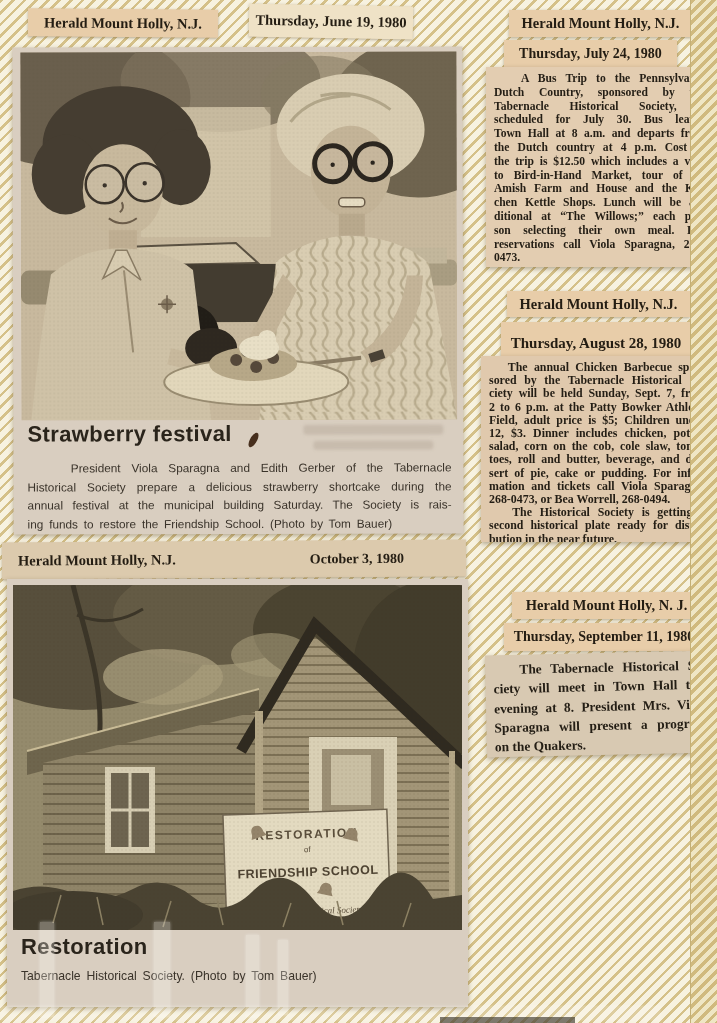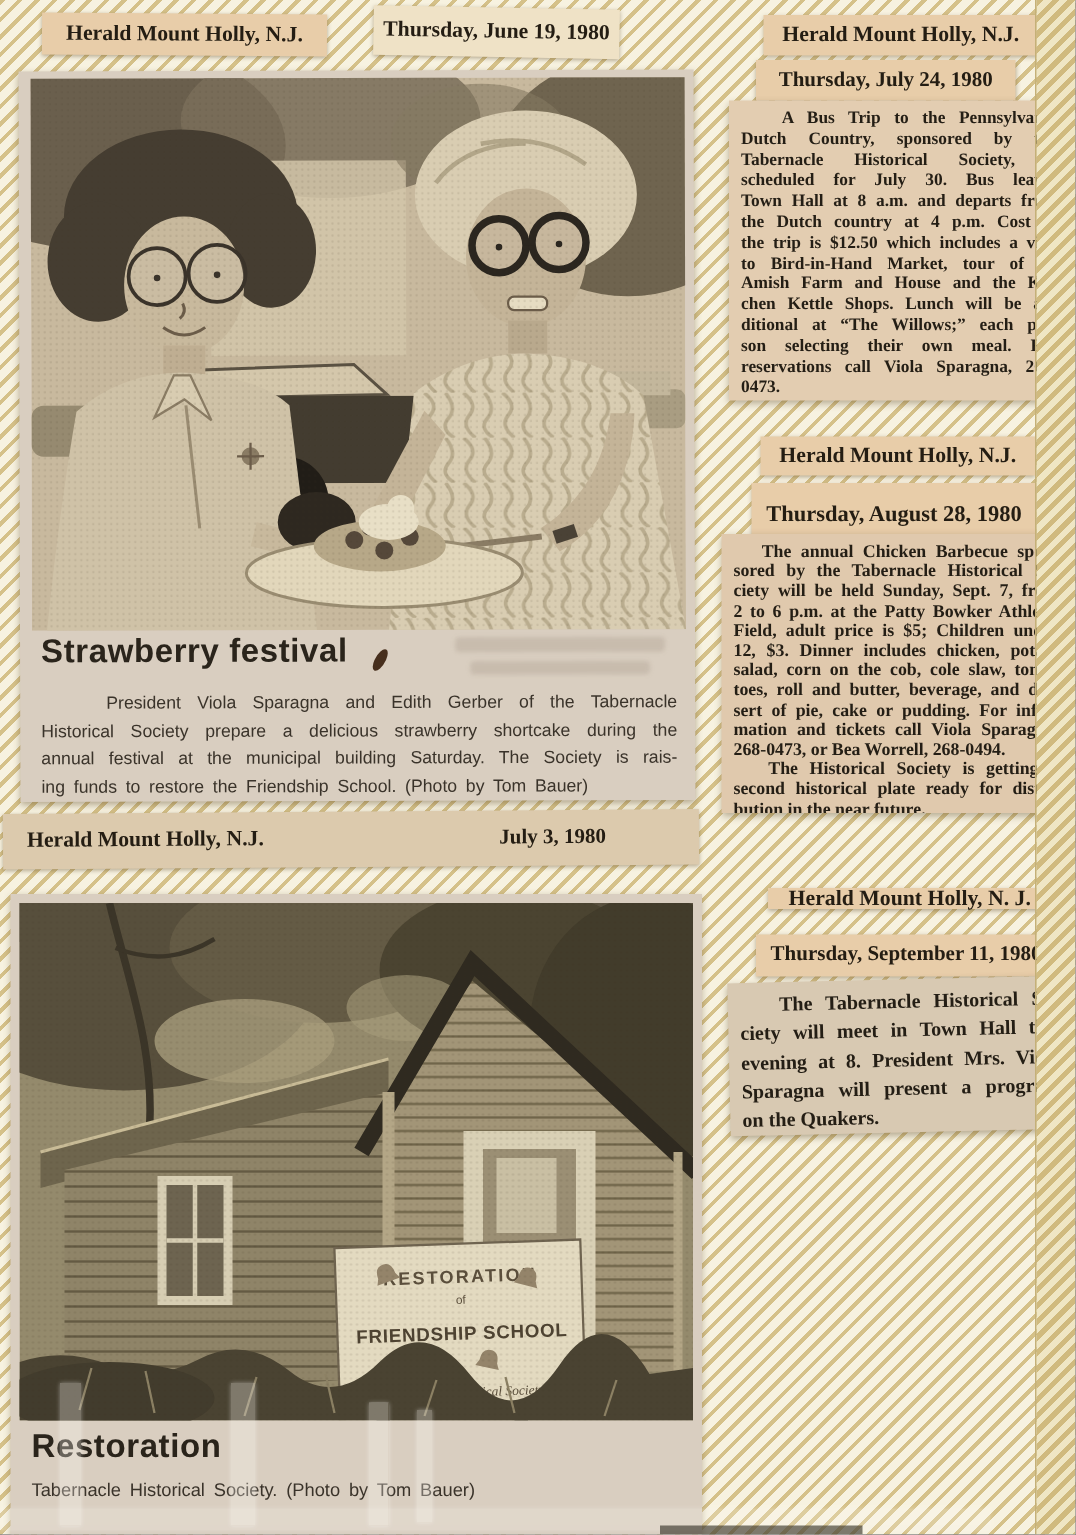--- a/index.html
+++ b/index.html
@@ -135,24 +135,24 @@
         <div class="tline">annual festival at the municipal building Saturday.  The Society is rais-</div>
         <div class="tline tline-last">ing funds to restore the Friendship School. (Photo by Tom Bauer)</div>
       </div>
     <div class="smudge" style="left:290px;top:378px;width:140px;height:10px;"></div>
     <div class="smudge" style="left:300px;top:394px;width:120px;height:9px;"></div>
   </div>
   <div class="blemish"></div>
 
   <div class="strip wide" style="left:2px;top:541px;width:464px;height:37px;transform:rotate(-.4deg);">
     <span style="margin-left:16px;">Herald Mount Holly, N.J.</span>
-    <span style="margin-right:62px;font-size:14px;">July 3, 1980</span>
-  </div>
-
-  <div class="clip" style="left:7px;top:579px;width:461px;height:428px;margin-top:17px;">
+    <span style="margin-right:62px;font-size:14px;">October 3, 1980</span>
+  </div>
+
+  <div class="clip" style="left:7px;top:579px;width:461px;height:428px;">
     <svg class="photo" style="left:6px;top:6px;" width="449" height="345" viewBox="0 0 449 345">
       <defs>
         <pattern id="p2dots" width="4" height="4" patternUnits="userSpaceOnUse">
           <circle cx="1" cy="1" r="0.8" fill="rgba(50,40,22,0.10)"></circle>
         </pattern>
         <pattern id="p2clapL" width="10" height="10" patternUnits="userSpaceOnUse">
           <rect width="10" height="10" fill="#8f8468"></rect>
           <line x1="0" y1="9" x2="10" y2="9" stroke="#645a43" stroke-width="1.6"></line>
         </pattern>
         <pattern id="p2clapF" width="10" height="9" patternUnits="userSpaceOnUse">
@@ -268,21 +268,21 @@
           <div class="tline tline-last">268-0473, or Bea Worrell, 268-0494.</div>
         </div>
       <div>
           <div class="tline">&nbsp;&nbsp;&nbsp;The Historical Society is getting a</div>
           <div class="tline">second historical plate ready for distri-</div>
           <div class="tline tline-last">bution in the near future.</div>
         </div>
     </div>
   </div>
 
-  <div class="strip" style="left:512px;top:592px;width:189px;height:14px;">
+  <div class="strip" style="left:512px;top:592px;width:189px;height:27px;">
     <span>Herald Mount Holly, N. J.</span>
   </div>
   <div class="strip" style="left:504px;top:623px;width:200px;height:28px;font-size:14px;">
     <span>Thursday, September 11, 1980</span>
   </div>
   <div class="article art-mtg clip" style="left:486px;top:653px;width:228px;height:102px;">
     <div class="inner">
         <div class="tline">&nbsp;&nbsp;&nbsp;The Tabernacle Historical So-</div>
         <div class="tline">ciety will meet in Town Hall this</div>
         <div class="tline">evening at 8. President Mrs. Viola</div>

